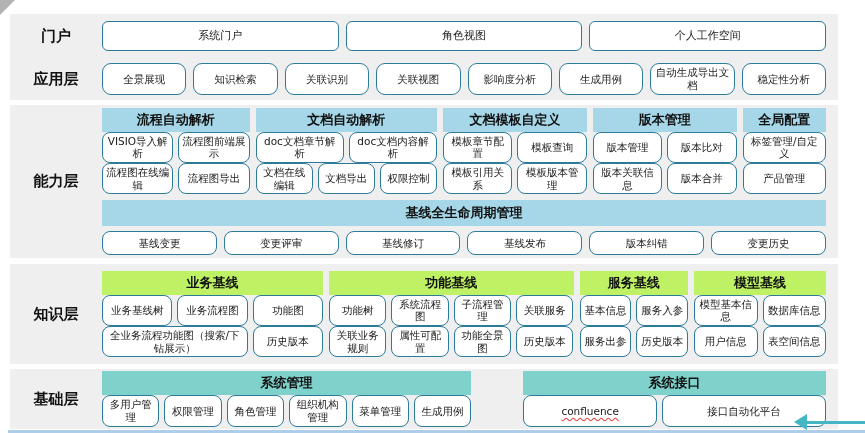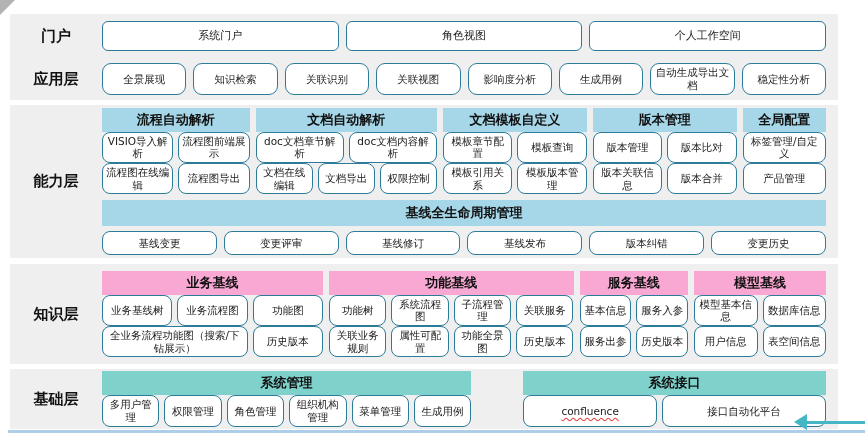--- a/index.html
+++ b/index.html
@@ -19,21 +19,21 @@
        display:flex;align-items:center;justify-content:center;text-align:center;
        font-size:10.5px;line-height:1.2;padding:2px 3px;box-sizing:border-box;color:#1a1a1a;min-height:24px;}
   .row{display:flex;gap:7px;}
   .row .btn{flex:1;}
   .band-portal .btn{min-height:30px;border-radius:6px;font-size:11px;}
   .band-app .btn{min-height:27px;border-radius:9px;}
   .groups{display:flex;gap:6px;align-items:stretch;}
   .group{display:flex;flex-direction:column;}
   .group-header{text-align:center;font-weight:bold;font-size:13px;padding:3px 2px;color:#111;}
   .cap-header{background:#a6d7e8;}
-  .know-header{background:#f9a8d4;}
+  .know-header{background:#bef264;}
   .found-header{background:#7fd2cc;}
   .btn-row{display:flex;gap:5px;flex:1;}
   .btn-row .btn{flex:1;}
   
   .g-cap-1{flex:152 1 0;} .g-cap-2{flex:187 1 0;} .g-cap-3{flex:148 1 0;}
   .g-cap-4{flex:148 1 0;} .g-cap-5{flex:86 1 0;}
   
   .g-know-1{flex:228 1 0;} .g-know-2{flex:252 1 0;} .g-know-3{flex:112 1 0;} .g-know-4{flex:136 1 0;}
   .g-know-1 .btn-row:nth-of-type(3) .btn:first-child{flex:2.2;}
   .baseline-header{background:#a6d7e8;text-align:center;font-weight:bold;font-size:13px;

